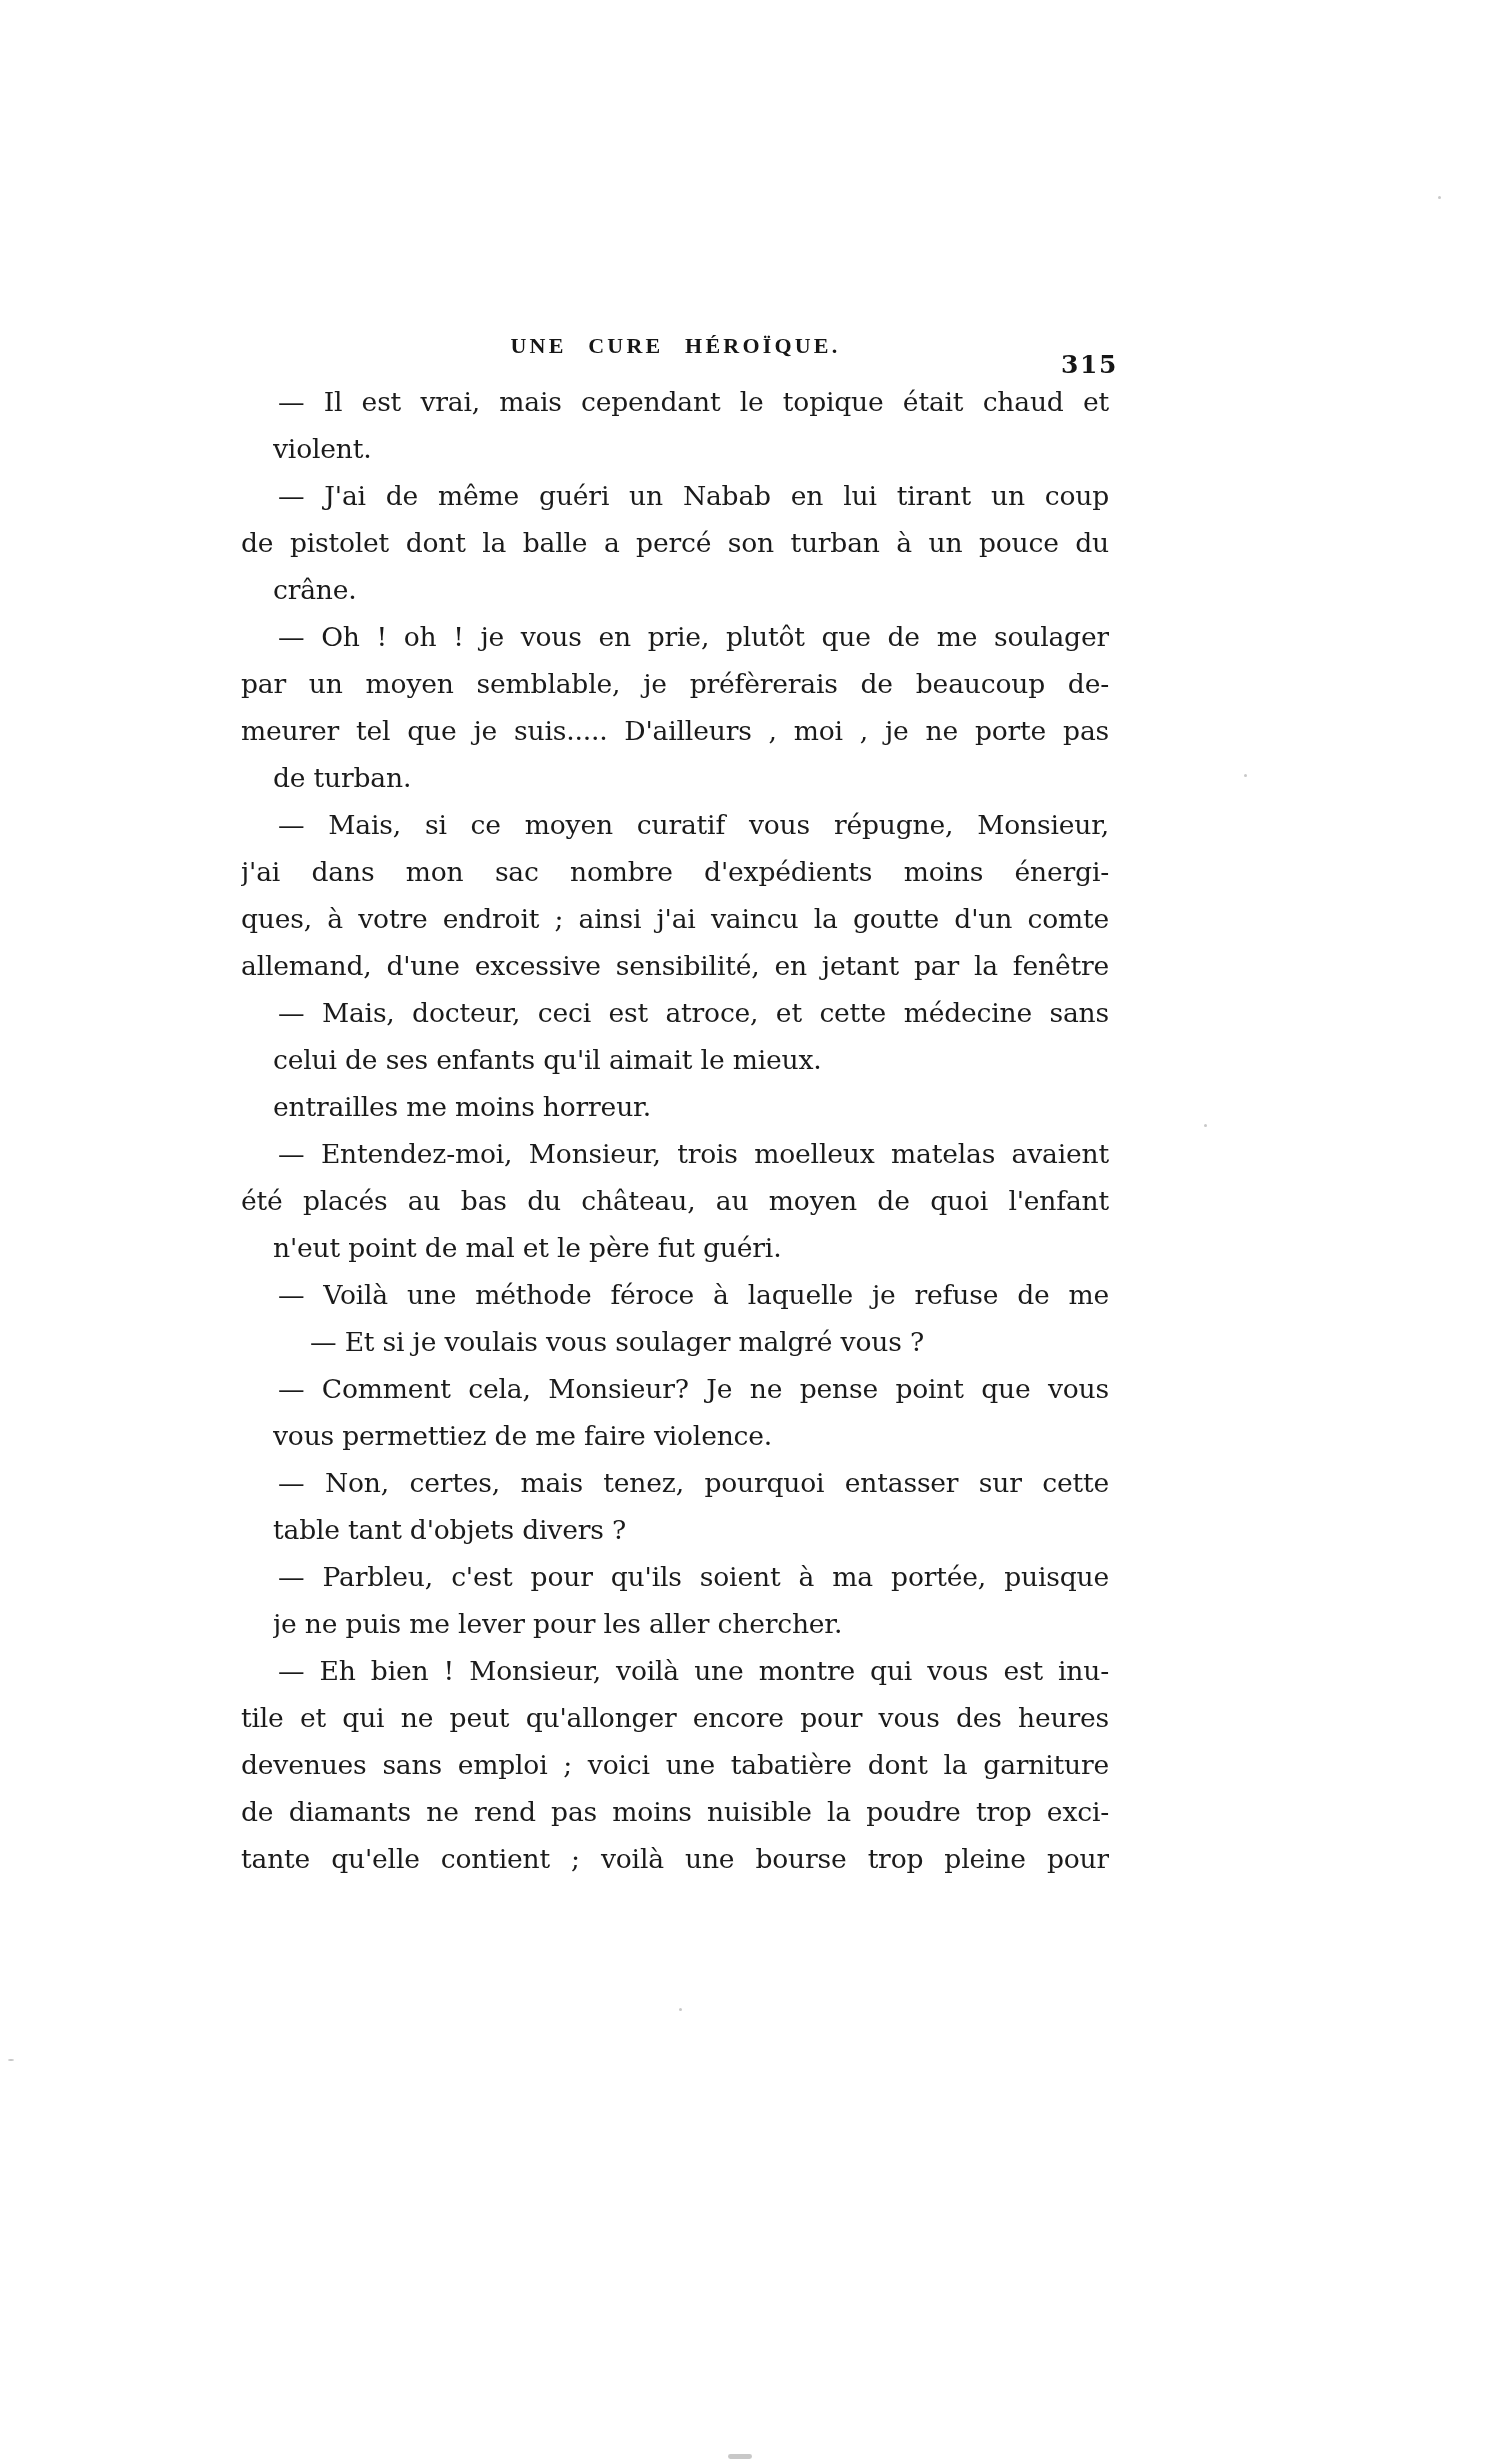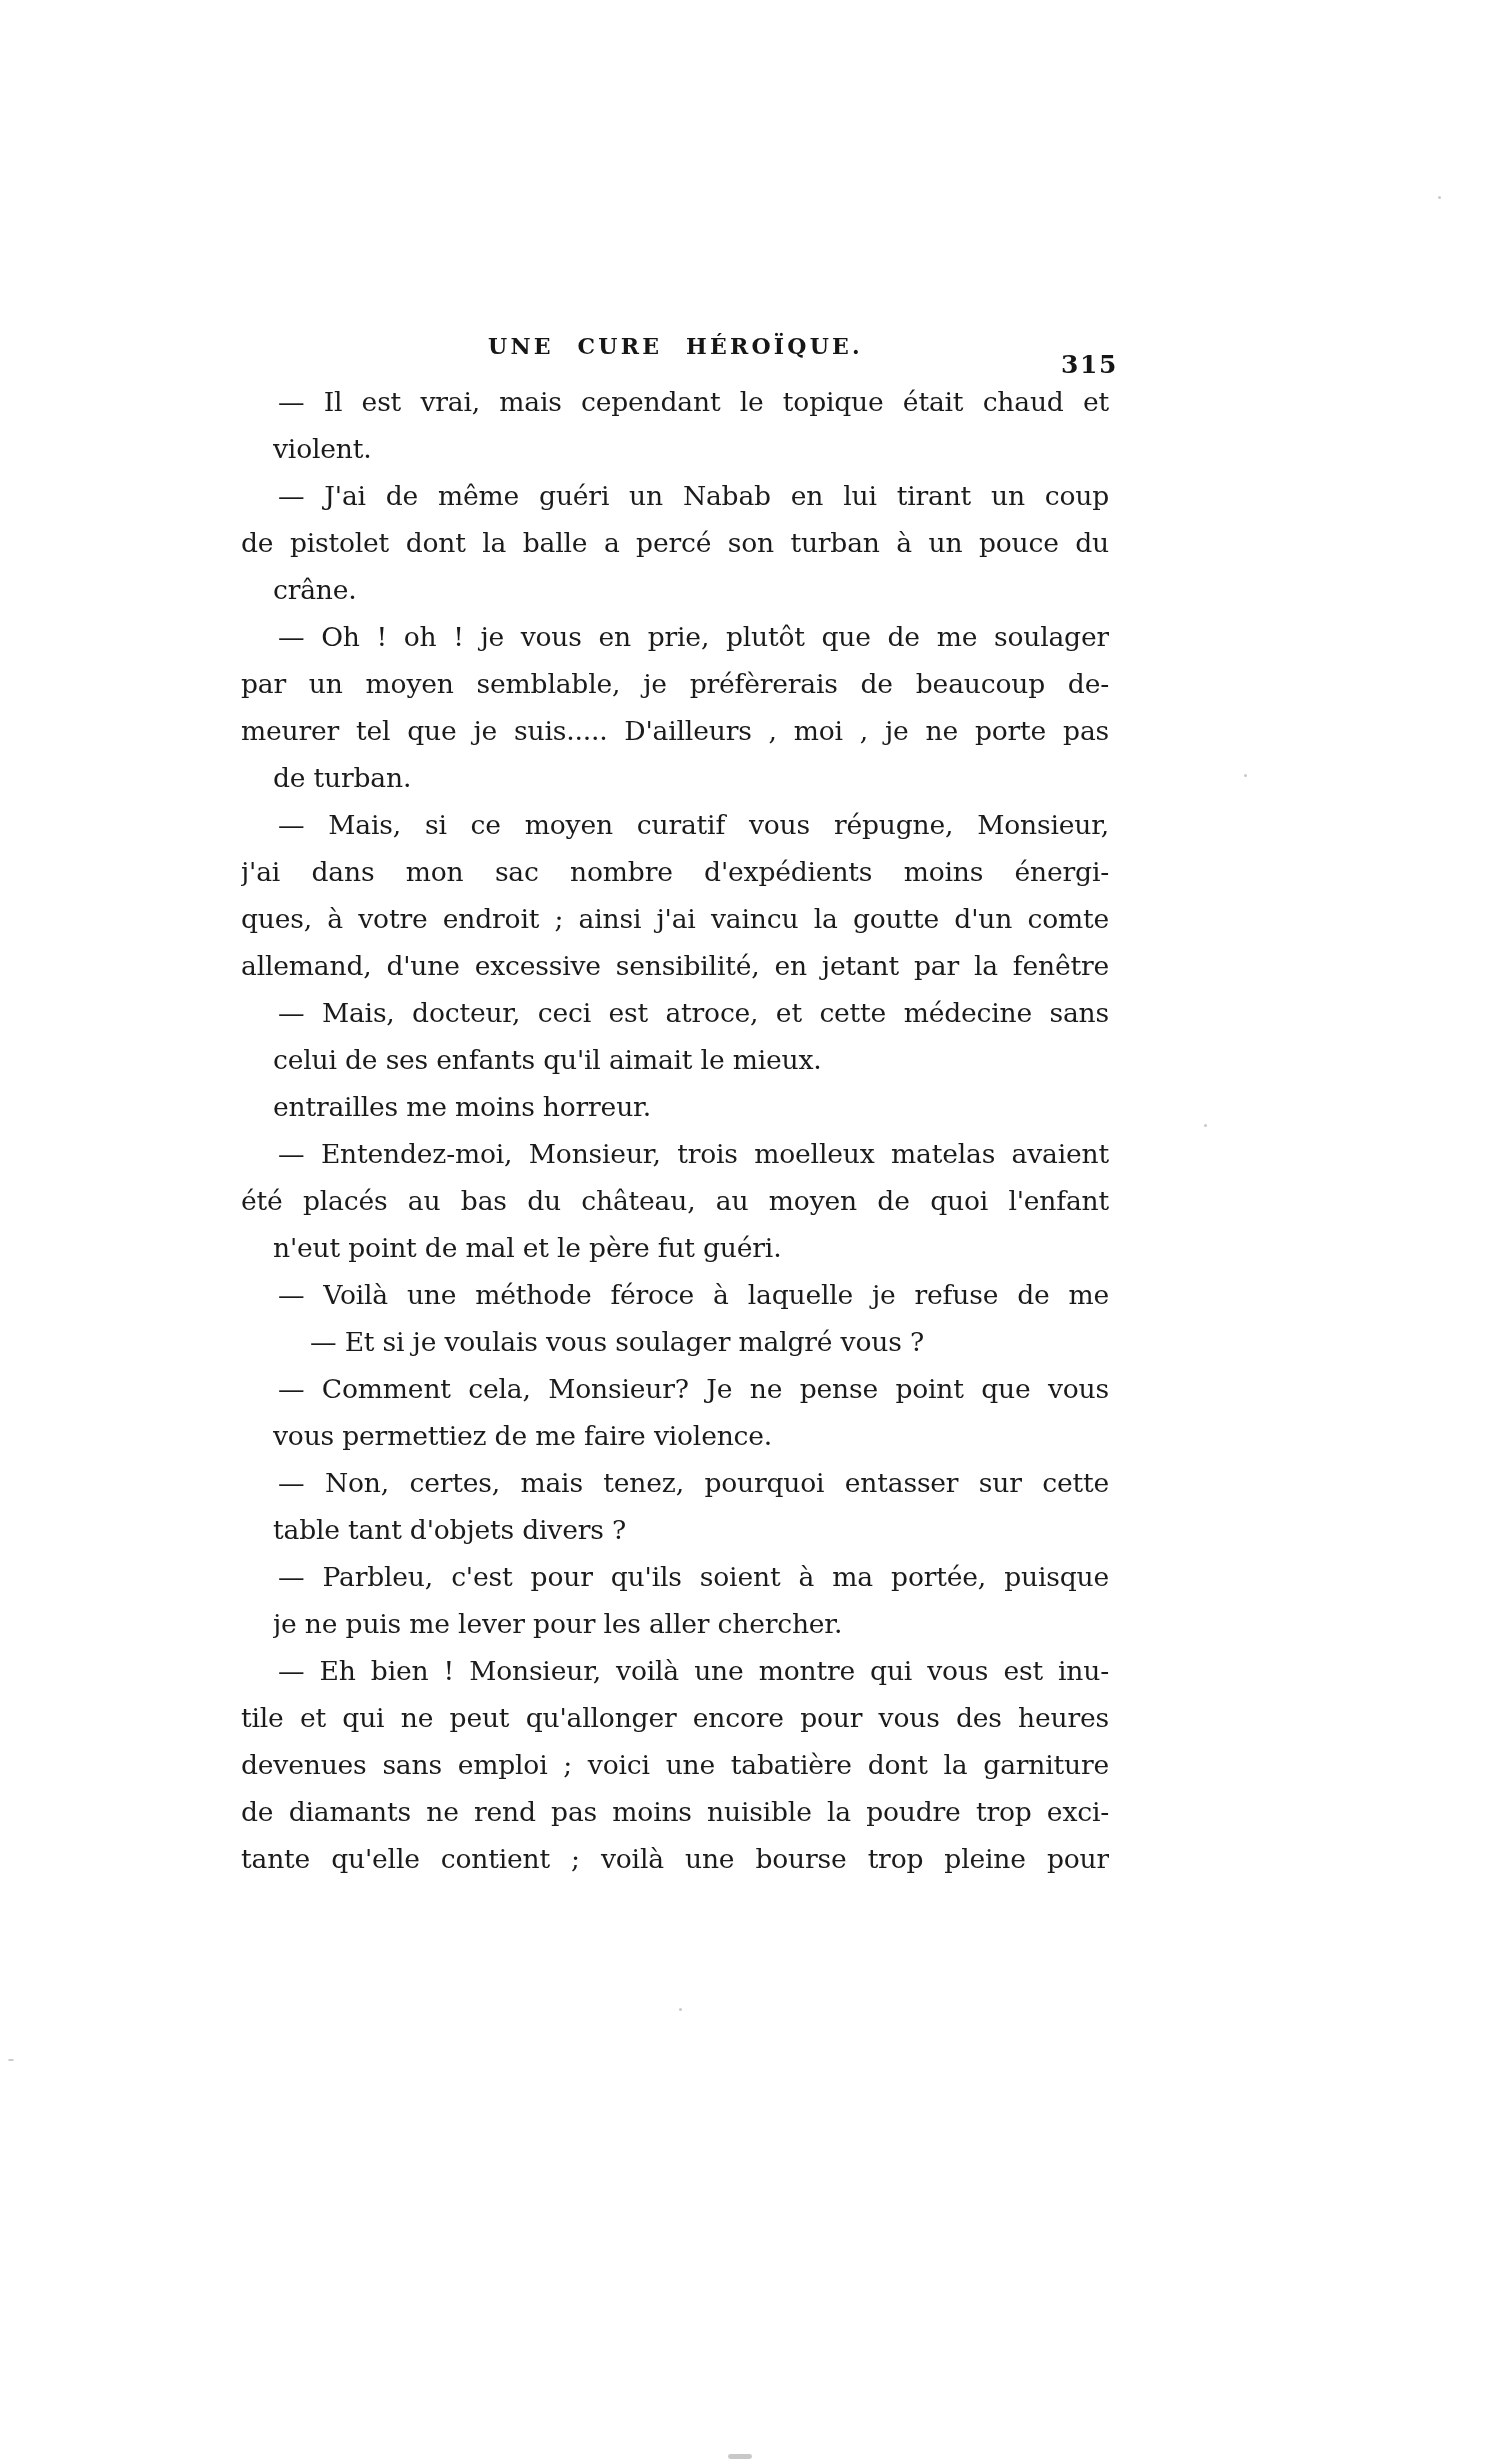--- a/index.html
+++ b/index.html
@@ -27,20 +27,21 @@
     position: absolute;
     left: 0;
     right: 0;
     top: 0;
     text-align: center;
     font-weight: bold;
     font-size: 22px;
     letter-spacing: 3.2px;
     word-spacing: 13px;
     color: #161616;
+    font-family: Liberation Serif, serif;
   }
   .page-number {
     position: absolute;
     right: -8px;
     top: -3.2px;
     font-weight: bold;
     font-size: 25px;
     letter-spacing: 1.6px;
     color: #161616;
     margin-top: 20px;

